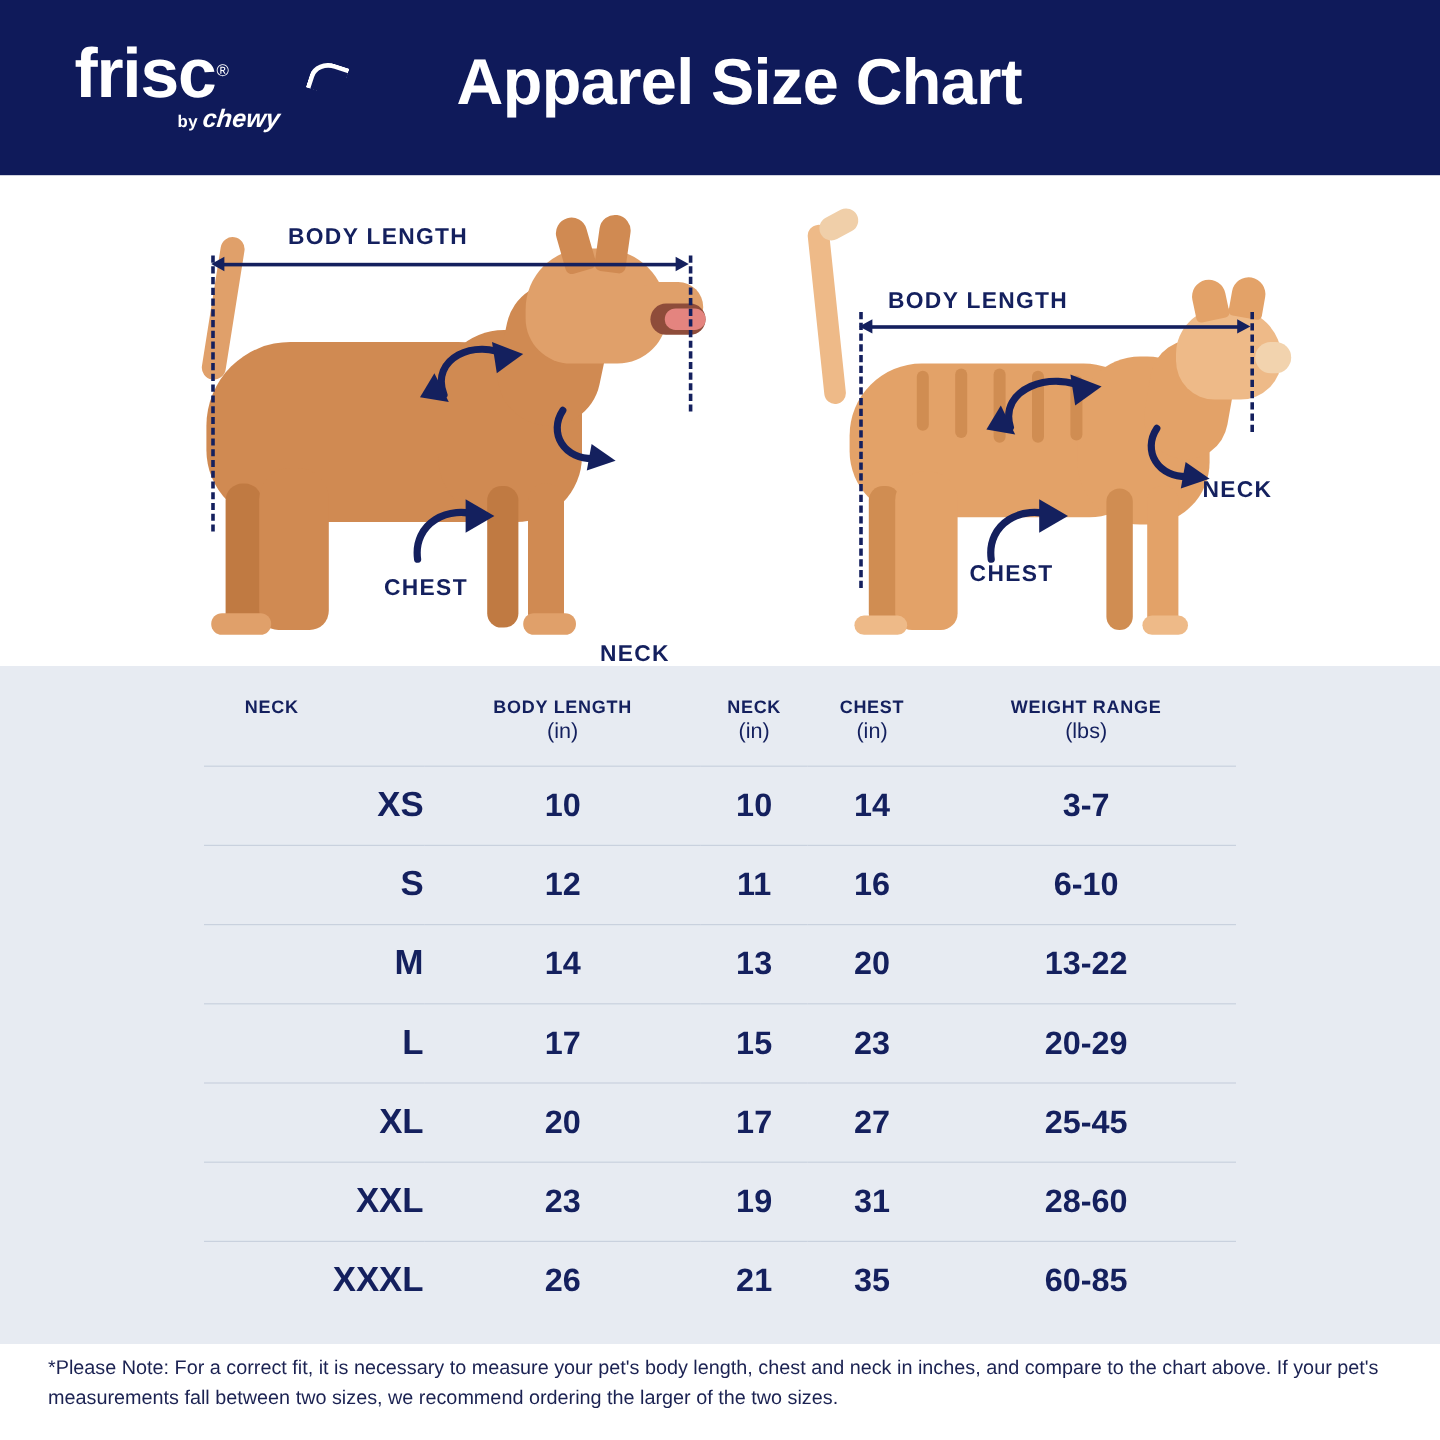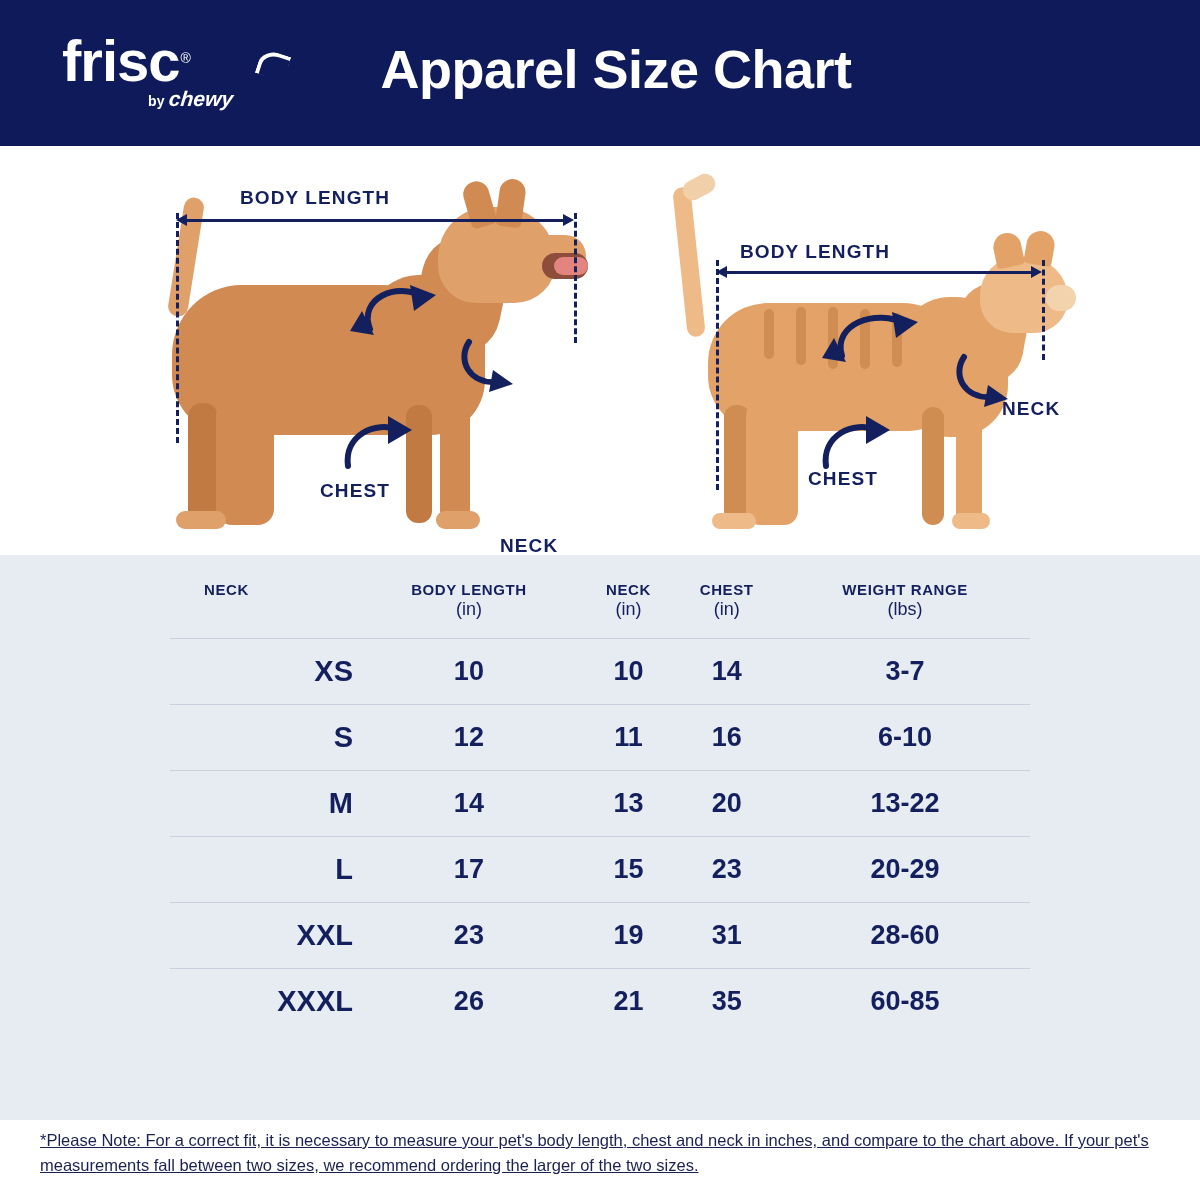--- a/index.html
+++ b/index.html
@@ -202,21 +202,20 @@
     font-size: 29px;
   }
   .footnote {
     position: absolute;
     left: 40px;
     top: 1128px;
     width: 1120px;
     font-size: 16.5px;
     line-height: 25px;
     color: #1b2252;
-    text-decoration: underline;
   }
 </style>
 </head>
 <body>
 
 <div class="page">
 
   <div class="header">
     <div class="logo-wrap">
       <div class="logo-frisco"><span>frisc</span><span class="reg">®</span></div>
@@ -383,20 +382,27 @@
           <td>13-22</td>
         </tr>
         <tr>
           <td class="cell-size">L</td>
           <td>17</td>
           <td>15</td>
           <td>23</td>
           <td>20-29</td>
         </tr>
         <tr>
+          <td class="cell-size">XL</td>
+          <td>20</td>
+          <td>17</td>
+          <td>27</td>
+          <td>25-45</td>
+        </tr>
+        <tr>
           <td class="cell-size">XXL</td>
           <td>23</td>
           <td>19</td>
           <td>31</td>
           <td>28-60</td>
         </tr>
         <tr>
           <td class="cell-size">XXXL</td>
           <td>26</td>
           <td>21</td>

